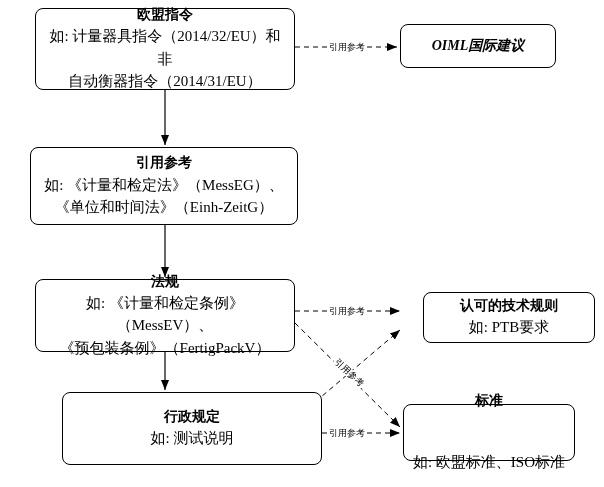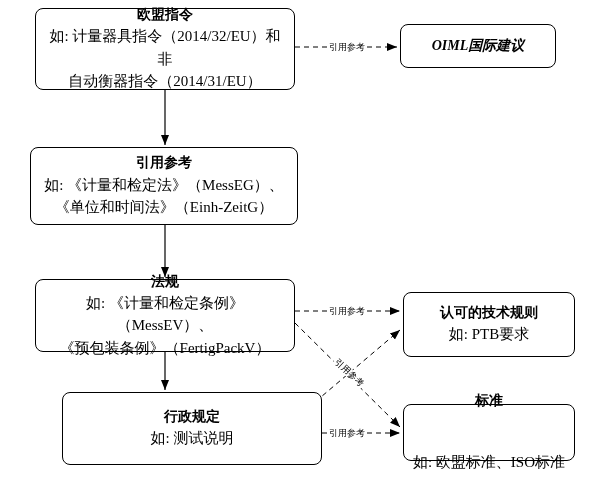--- a/index.html
+++ b/index.html
@@ -79,21 +79,21 @@
     <div class="box-body">如: 《计量和检定法》（MessEG）、
 《单位和时间法》（Einh-ZeitG）</div>
   </div>
 
   <div class="box" style="left:35px; top:279px; width:260px; height:73px;">
     <div class="box-title">法规</div>
     <div class="box-body">如: 《计量和检定条例》（MessEV）、
 《预包装条例》（FertigPackV）</div>
   </div>
 
-  <div class="box" style="left:403px; top:292px; width:172px; height:65px;text-align:right;">
+  <div class="box" style="left:423px; top:292px; width:172px; height:51px;text-align:right;">
     <div class="box-title">认可的技术规则</div>
     <div class="box-body">如: PTB要求</div>
   </div>
 
   <div class="box" style="left:35px; top:392px; width:260px; height:73px;margin-left:27px;">
     <div class="box-title">行政规定</div>
     <div class="box-body">如: 测试说明</div>
   </div>
 
   <div class="box" style="left:403px; top:404px; width:172px; height:57px;gap:40px;">

